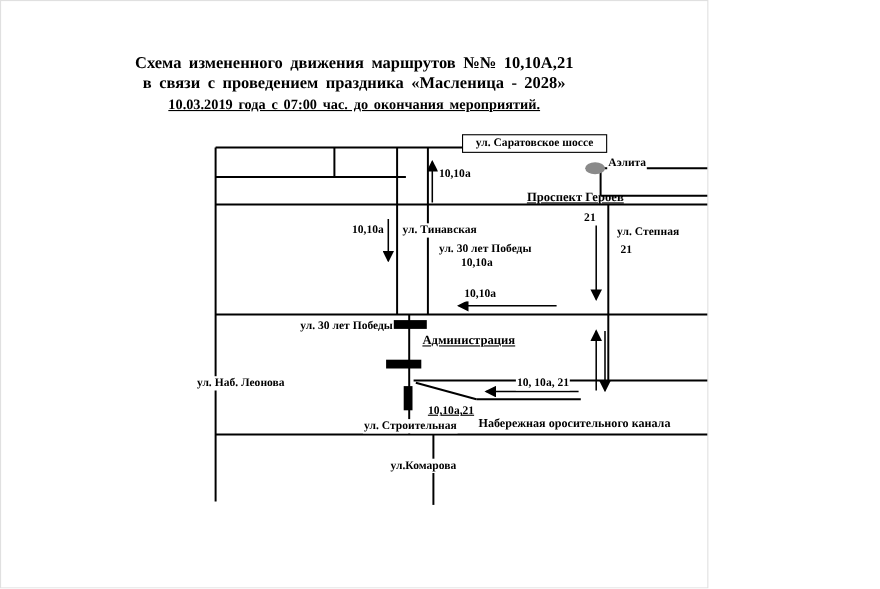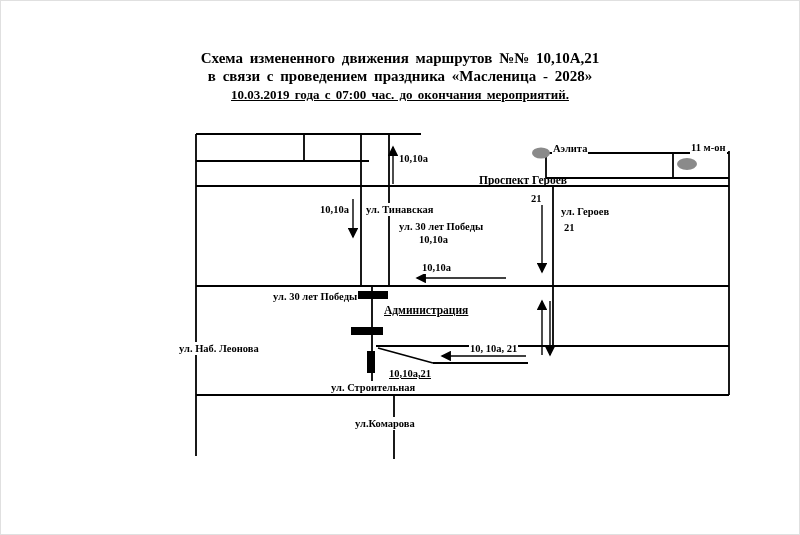--- a/index.html
+++ b/index.html
@@ -1,17 +1,17 @@
 <!DOCTYPE html>
 <html><head>
 <meta charset="utf-8">
 <style>
   html,body { margin:0; padding:0; background:#ffffff; }
   .page {
-    position:relative; width:800px; height:535px; background:#ffffff;
+    position:relative; width:644px; height:535px; background:#ffffff;
     font-family:"Liberation Serif", serif; color:#000; overflow:hidden;
     box-sizing:border-box; border:1px solid #e0e0e0;
   }
   .title { position:absolute; top:48px; left:0; width:100%; text-align:center; font-weight:bold; }
   .t1, .t2 { font-size:15px; line-height:18px; word-spacing:3px; }
   .t3 { font-size:13px; line-height:16px; margin-top:2px; text-decoration:underline; word-spacing:2px; }
   .lbl {
     position:absolute; font-weight:bold; font-size:10.5px; line-height:13px;
     white-space:nowrap; background:#ffffff; padding:0 1px;
   }
@@ -93,32 +93,33 @@
       <line class="arrow" marker-end="url(#arrow)" x1="392" y1="183" x2="392" y2="146"></line>
       <line class="arrow" marker-end="url(#arrow)" x1="352" y1="198" x2="352" y2="236"></line>
       <line class="arrow" marker-end="url(#arrow)" x1="541" y1="197" x2="541" y2="271"></line>
       <line class="arrow" marker-end="url(#arrow)" x1="505" y1="277" x2="416" y2="277"></line>
       <line class="arrow" marker-end="url(#arrow)" x1="525" y1="355" x2="441" y2="355"></line>
       <line class="arrow" marker-end="url(#arrow)" x1="541" y1="354" x2="541" y2="300"></line>
       <line class="arrow" marker-end="url(#arrow)" x1="549" y1="300" x2="549" y2="354"></line>
     </g>
   </svg>
 
+  <div class="lbl box" style="left:419px; top:121px; width:124px;">ул. Саратовское шоссе</div>
 
   <div class="lbl" style="left:551px; top:141px;">Аэлита</div>
 
   <div class="lbl" style="left:689px; top:140px;">11 м-он</div>
 
   <div class="lbl" style="left:397px; top:151px;">10,10а</div>
 
   <div class="lbl big u nobg" style="left:477px; top:173px;">Проспект Героев</div>
 
   <div class="lbl" style="left:529px; top:191px;">21</div>
 
-  <div class="lbl" style="left:559px; top:204px;">ул. Героев</div>
+  <div class="lbl" style="left:559px; top:204px;">ул. Степная</div>
 
   <div class="lbl" style="left:318px; top:202px;">10,10а</div>
 
   <div class="lbl" style="left:364px; top:202px;">ул. Тинавская</div>
 
   <div class="lbl" style="left:397px; top:219px;">ул. 30 лет Победы</div>
 
   <div class="lbl" style="left:417px; top:232px;">10,10а</div>
 
   <div class="lbl" style="left:562px; top:220px;">21</div>
@@ -130,16 +131,17 @@
   <div class="lbl big u" style="left:382px; top:303px;font-family:Liberation Serif, serif;">Администрация</div>
 
   <div class="lbl" style="left:177px; top:341px;">ул. Наб. Леонова</div>
 
   <div class="lbl" style="left:468px; top:341px;">10, 10а, 21</div>
 
   <div class="lbl" style="left:387px; top:366px;text-decoration:underline;">10,10а,21</div>
 
   <div class="lbl" style="left:282px; top:380px;margin-left:47px;">ул. Строительная</div>
 
+  <div class="lbl" style="left:433px; top:378px; font-size:11px;">Набережная оросительного канала</div>
 
   <div class="lbl" style="left:353px; top:416px;">ул.Комарова</div>
 
 </div>
 
 </body></html>

